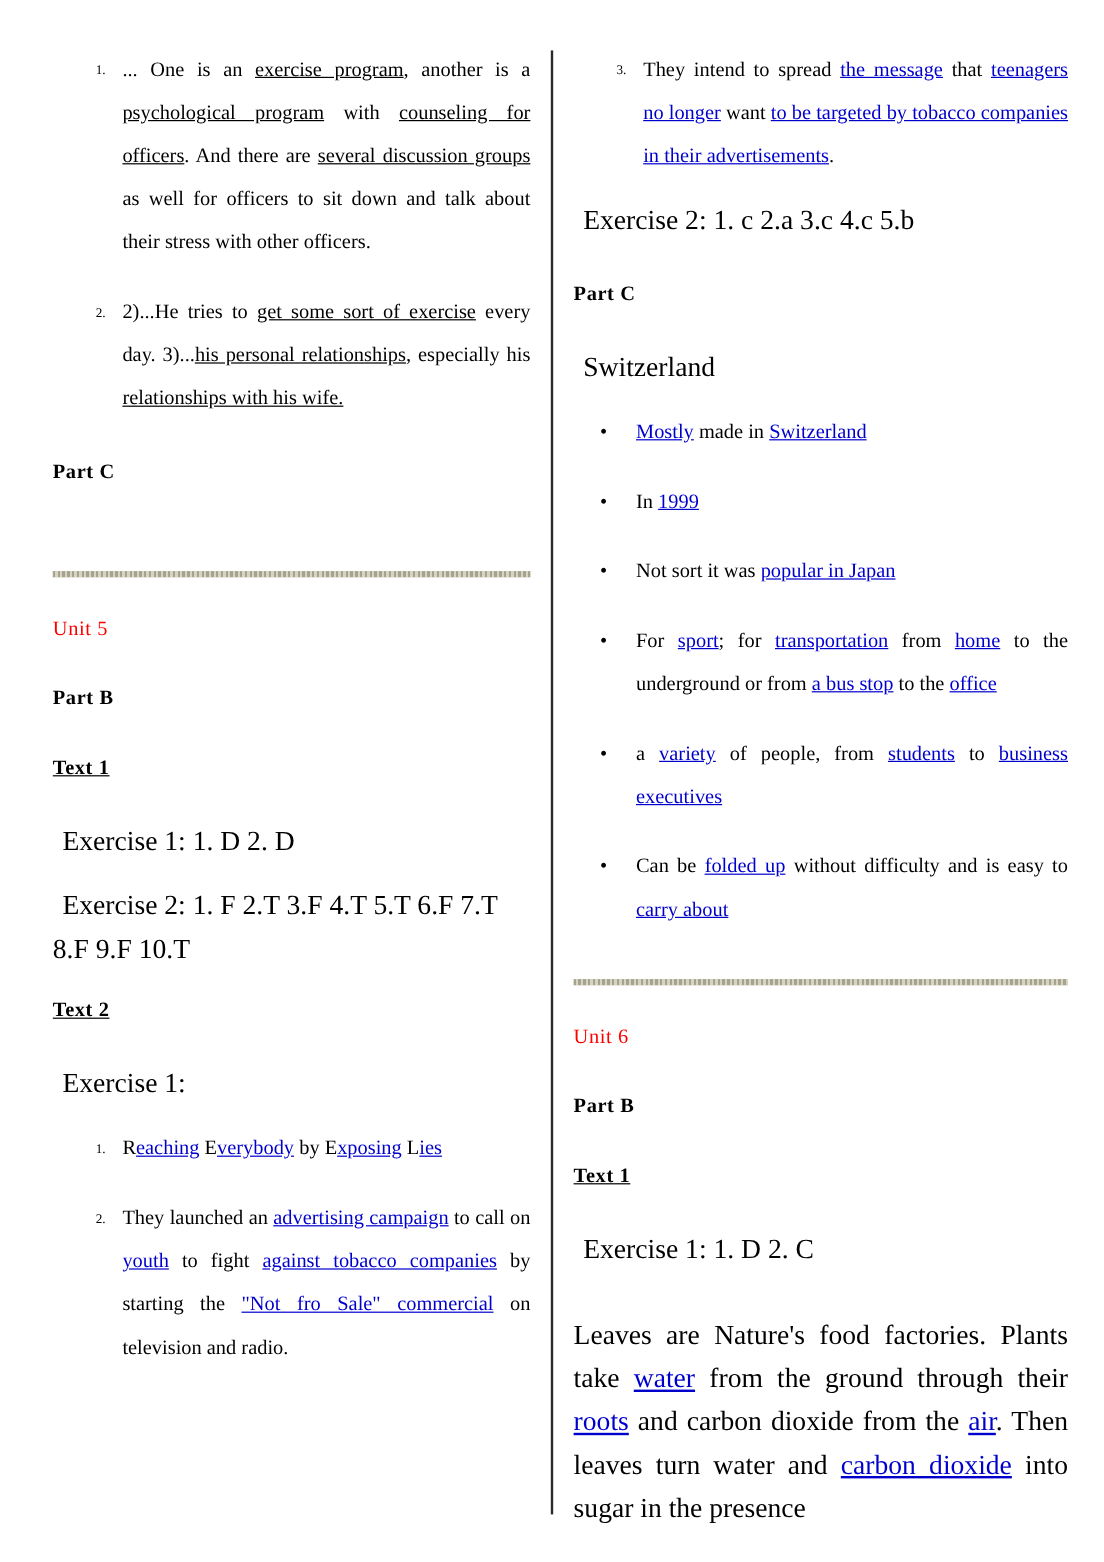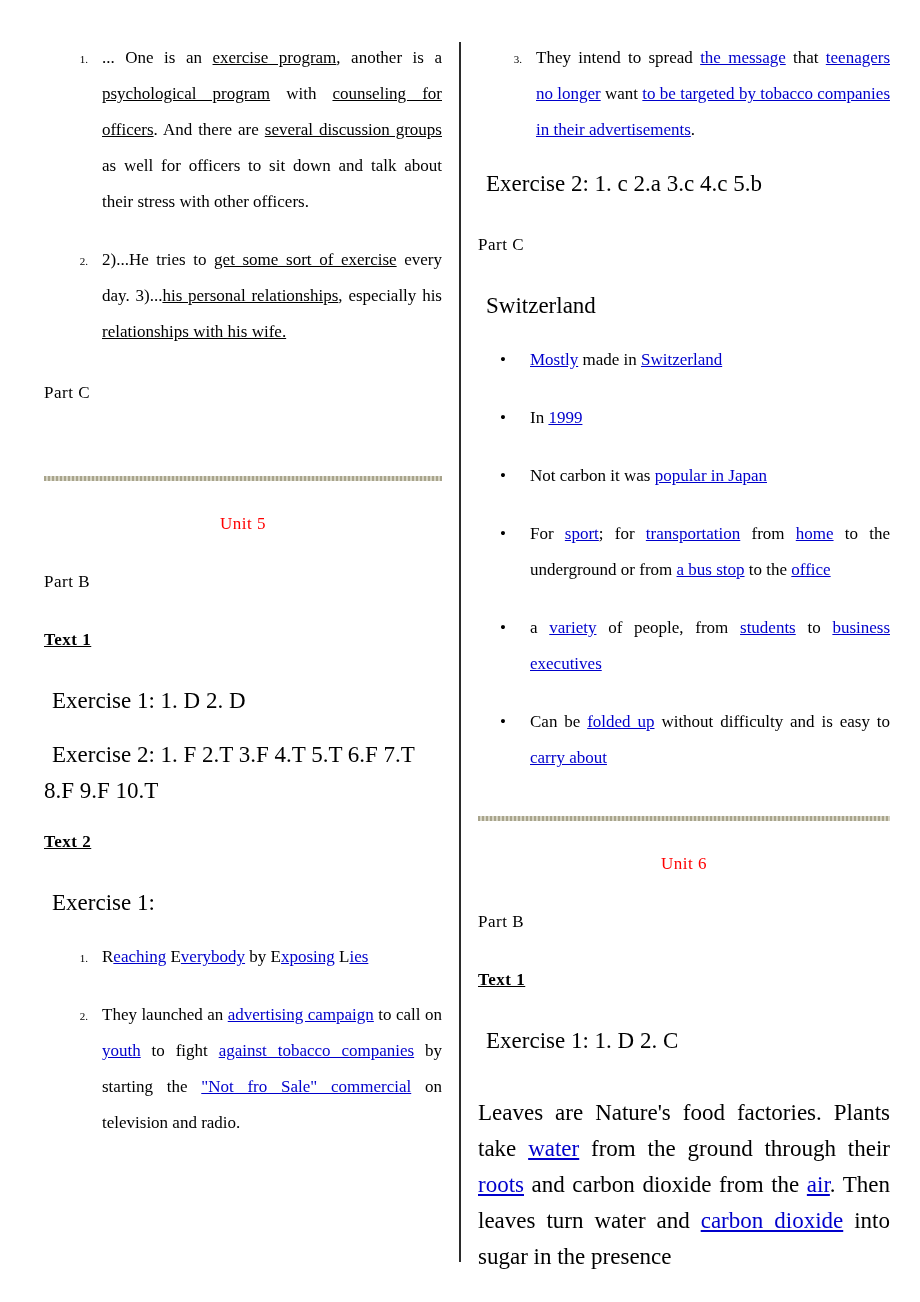--- a/index.html
+++ b/index.html
@@ -60,38 +60,37 @@
   }
   p.indent { text-indent: 0; padding-left: 8px; }
 
   .spacer-sm { height: 18px; }
   .spacer-md { height: 28px; }
   .spacer-lg { height: 40px; }
 
   
   .part-heading {
     font-size: 17px;
-    font-weight: normal;
+    font-weight: bold;
     line-height: 30px;
     margin: 0;
     letter-spacing: 0.5px;
   }
   .text-heading {
     font-size: 17px;
     font-weight: bold;
     line-height: 30px;
     margin: 0;
     display: inline-block;
     text-decoration: underline;
     letter-spacing: 0.5px;
   }
   .unit-heading {
     font-size: 17px;
     color: #ff0000;
-    text-align: center;
     line-height: 30px;
     margin: 0;
     letter-spacing: 0.5px;
   }
 
   
   .art-rule {
     height: 5px;
     margin: 0;
     border: 0;
@@ -273,21 +272,21 @@
         <li>
           <span class="bullet">•</span>
           <span class="rich no-justify"><span class="lnk">Mostly</span><span> made in </span><span class="lnk">Switzerland</span></span>
         </li>
         <li>
           <span class="bullet">•</span>
           <span class="rich no-justify"><span>In </span><span class="lnk">1999</span></span>
         </li>
         <li>
           <span class="bullet">•</span>
-          <span class="rich no-justify"><span>Not carbon it was </span><span class="lnk">popular in Japan</span></span>
+          <span class="rich no-justify"><span>Not sort it was </span><span class="lnk">popular in Japan</span></span>
         </li>
         <li>
           <span class="bullet">•</span>
           <span class="rich"><span>For </span><span class="lnk">sport</span><span>; for </span><span class="lnk">transportation</span><span> from </span><span class="lnk">home</span><span> to the underground or from </span><span class="lnk">a bus stop</span><span> to the </span><span class="lnk">office</span></span>
         </li>
         <li>
           <span class="bullet">•</span>
           <span class="rich"><span>a </span><span class="lnk">variety</span><span> of people, from </span><span class="lnk">students</span><span> to </span><span class="lnk">business executives</span></span>
         </li>
         <li>

